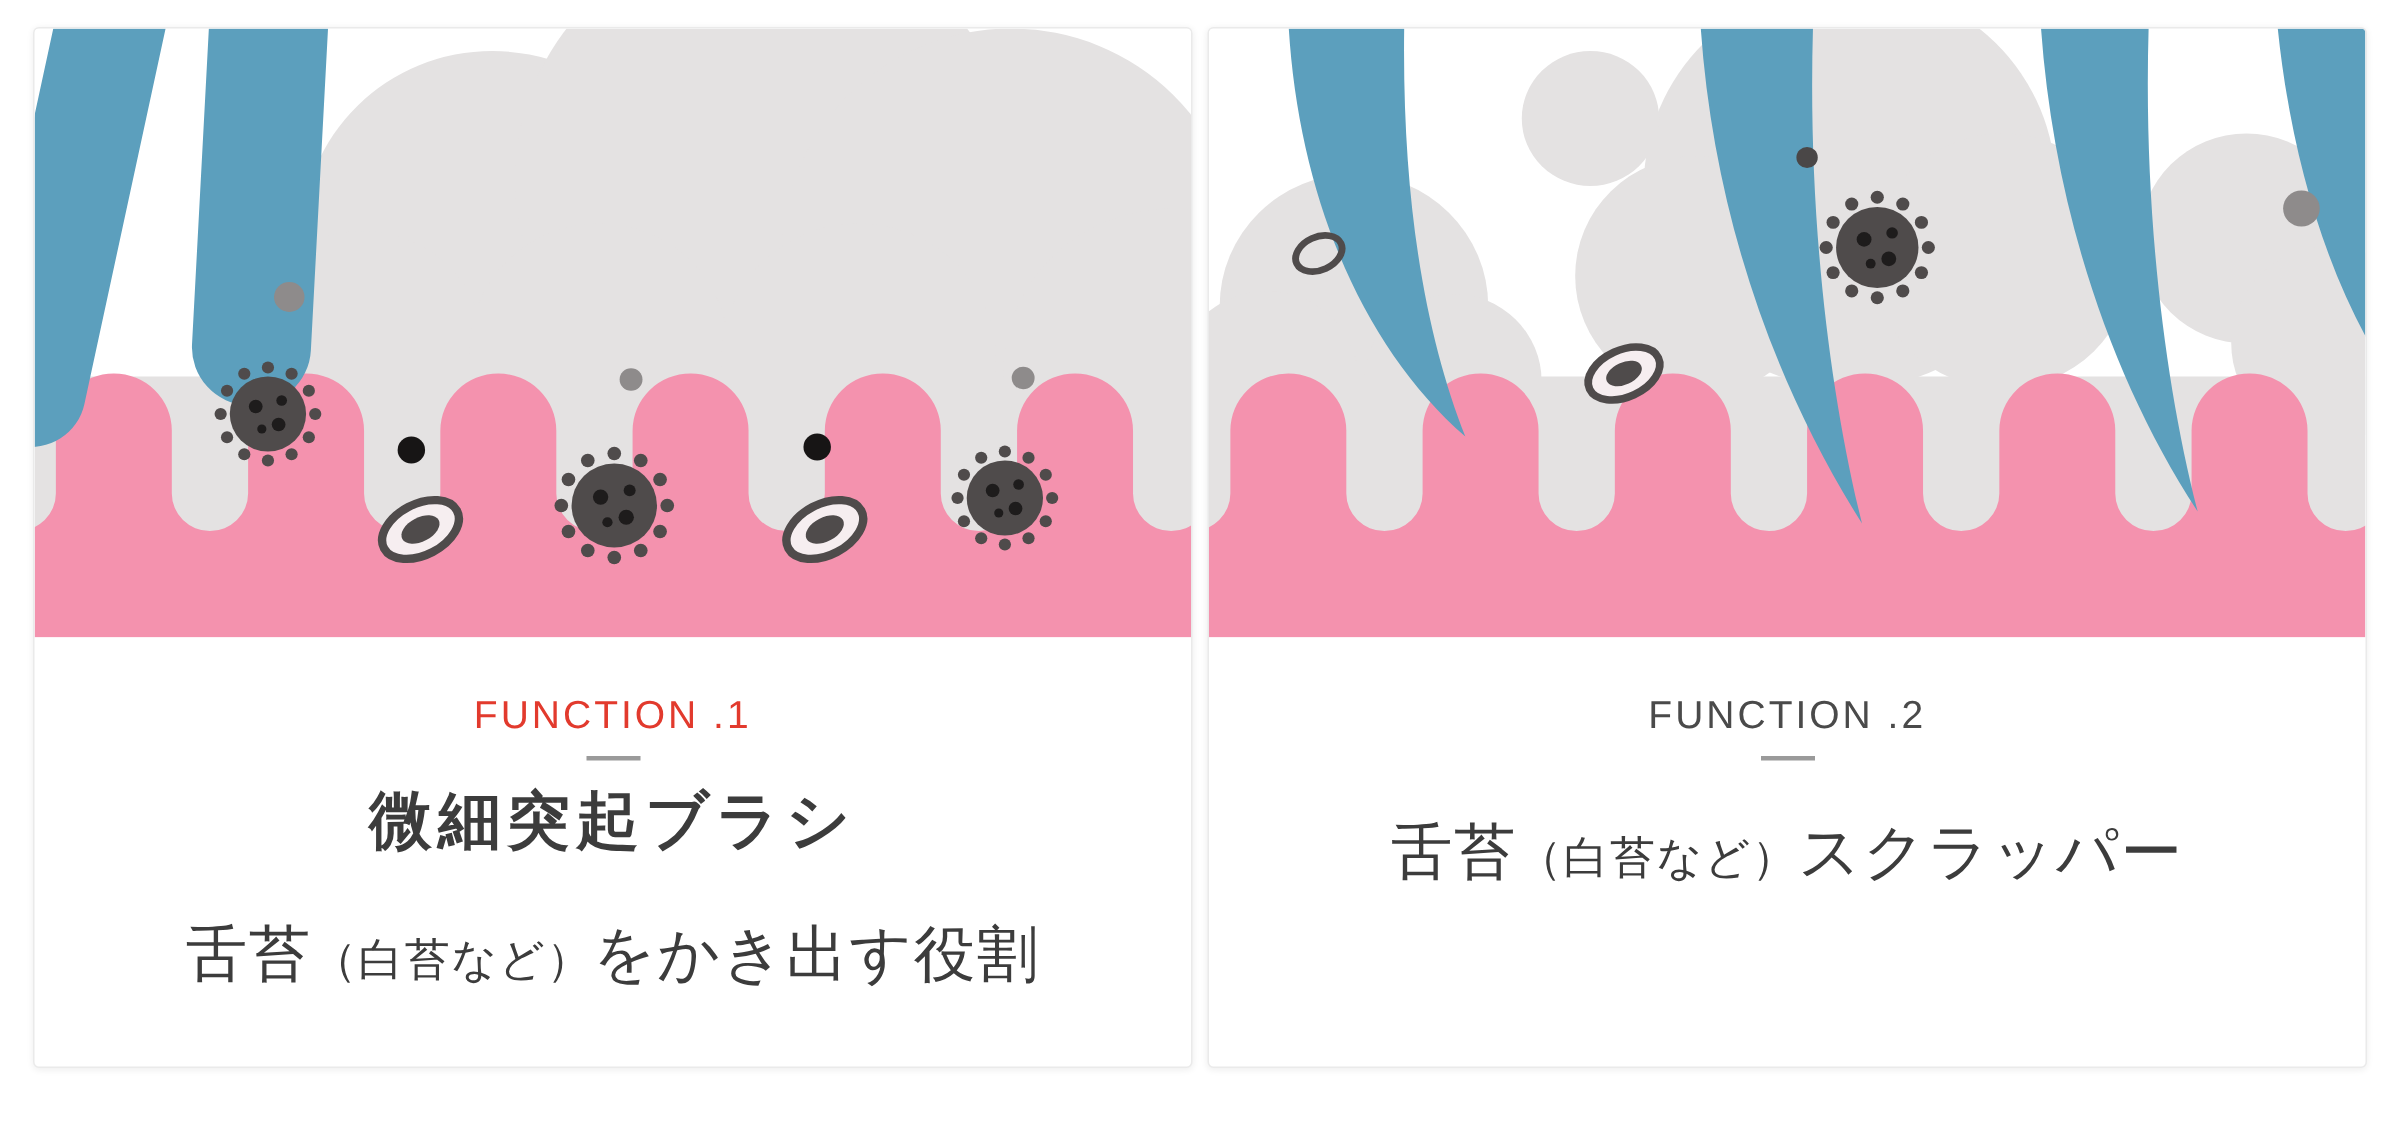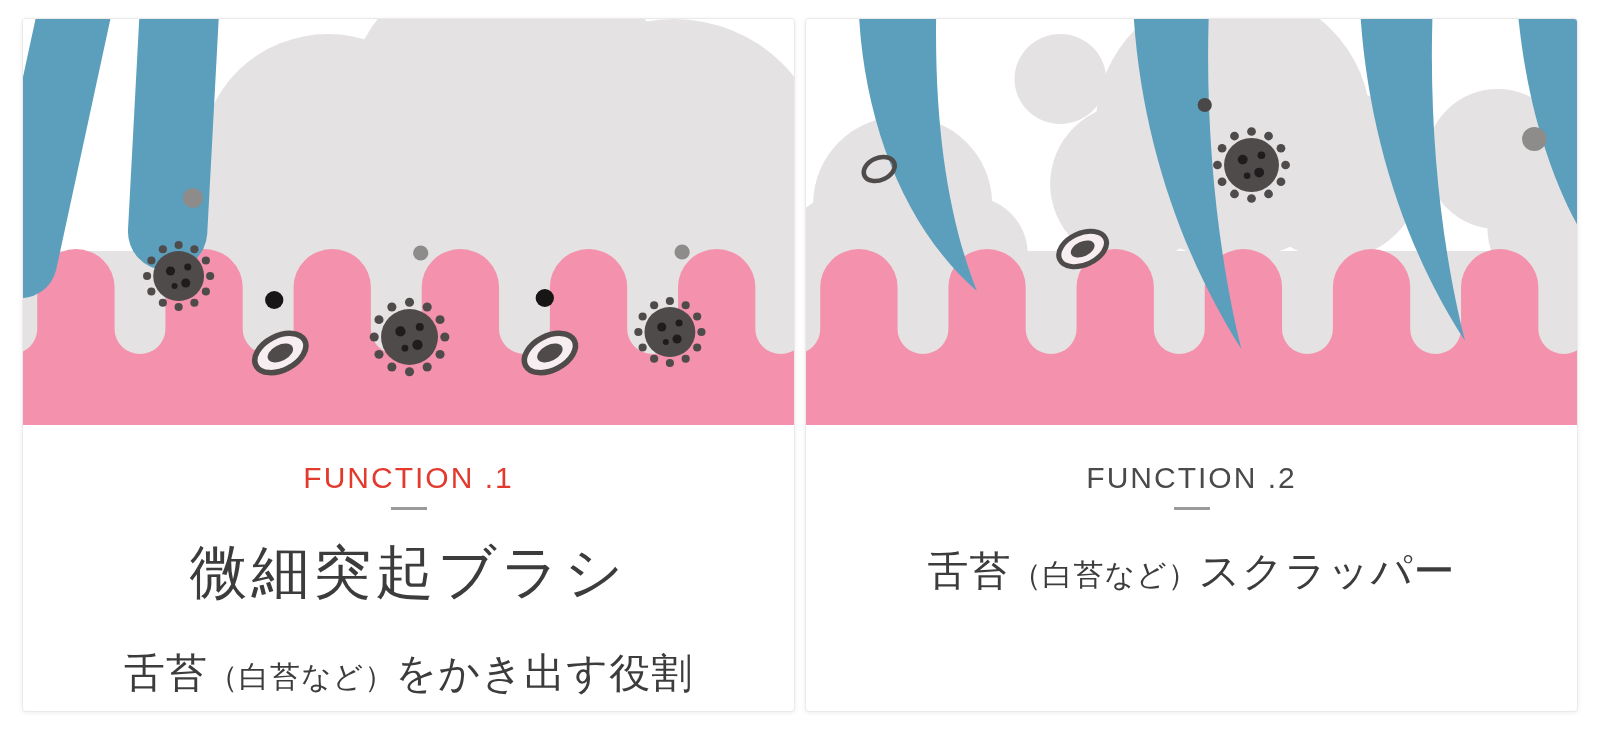--- a/index.html
+++ b/index.html
@@ -17,24 +17,24 @@
   *{margin:0;padding:0;box-sizing:border-box}
   html,body{width:1600px;height:750px;background:#ffffff;overflow:hidden;
     font-family:"Liberation Sans","DejaVu Sans",sans-serif;}
   .page{display:flex;gap:10px;padding:18px 22px;width:1600px;height:750px}
   .card{flex:1;height:694px;background:#fff;border:1px solid var(--card-border);
     border-radius:4px;box-shadow:0 1px 5px rgba(0,0,0,.07);overflow:hidden;
     display:flex;flex-direction:column}
   .illu-wrap{height:406px;overflow:hidden;flex:none}
   svg.illu{display:block;width:100%;height:100%}
   .caption{text-align:center;padding-top:36px}
-  .fn-label{font-size:30px;letter-spacing:2px;color:var(--label-gray)}
+  .fn-label{font-size:26px;letter-spacing:2px;color:var(--label-gray)}
   .fn-label.accent{color:var(--accent-red)}
   .fn-divider{width:36px;height:3px;background:var(--divider);margin:12px auto 0}
-  .fn-title{font-size:58px;font-weight:400;color:var(--text-dark);letter-spacing:4px;margin-top:24px}
+  .fn-title{font-size:42px;font-weight:700;color:var(--text-dark);letter-spacing:4px;margin-top:12px}
   .fn-desc{font-size:41px;color:var(--text-dark);margin-top:34px;letter-spacing:1px}
   .fn-desc .paren{font-size:30px}
   .fill-pink{fill:var(--pink)}
   .fill-coating{fill:var(--coating)}
   .fill-blue{fill:var(--blue)}
   .fill-germ{fill:var(--germ)}
   .fill-dot{fill:var(--dot-gray)}
   .stroke-germ{stroke:var(--germ)}
 </style>
 </head>

